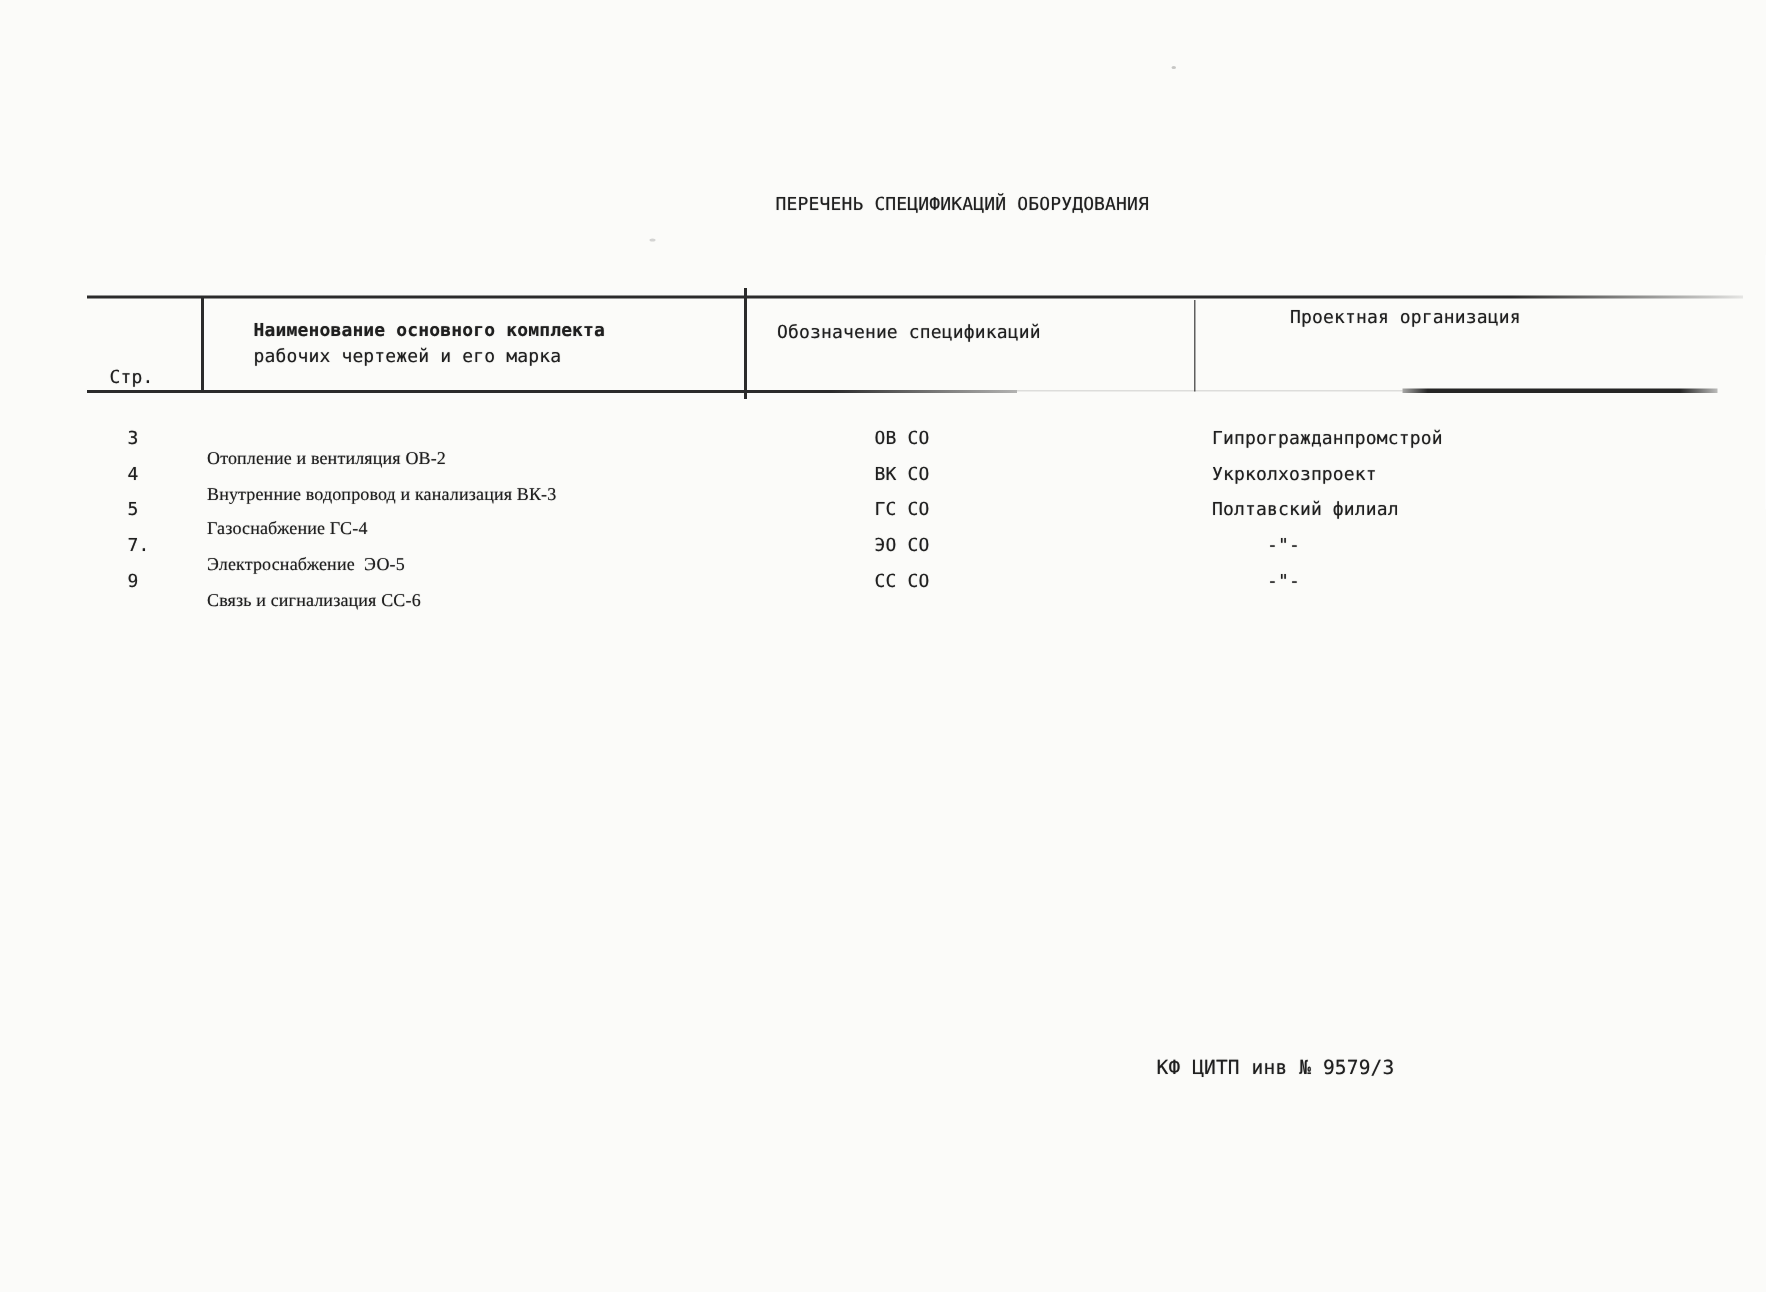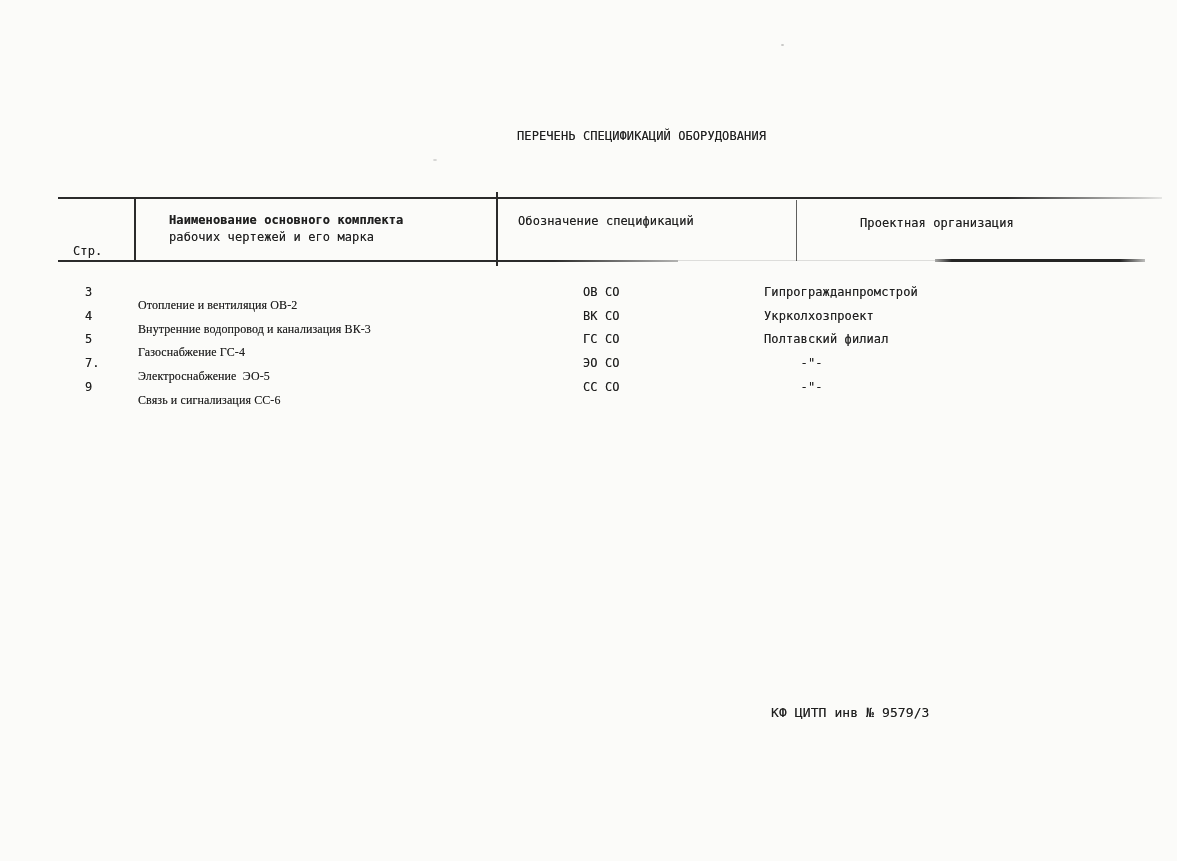--- a/index.html
+++ b/index.html
@@ -40,27 +40,27 @@
     background: linear-gradient(to right, rgba(43,43,43,0.4) 0%, #252525 8%, #252525 88%, rgba(43,43,43,0.3) 100%);
   }
   .vline-1 { left: 134px; top: 198px; width: 2px; height: 63px; }
   .vline-2 { left: 496px; top: 192px; width: 2px; height: 74px; }
   .vline-3 { left: 796px; top: 200px; width: 1px; height: 61px; background: rgba(43,43,43,0.75); }
   
   .hdr-page   { left: 73px;  top: 212px; margin-top: 32px; }
   .hdr-name-1 { left: 169px; top: 213px; font-weight: bold; }
   .hdr-name-2 { left: 169px; top: 230px; }
   .hdr-spec   { left: 518px; top: 214px; }
-  .hdr-org    { left: 860px; top: 216px; }
+  .hdr-org    { left: 860px; top: 204px; }
   
   .row { position: absolute; left: 0; width: 100%; height: 14px; }
   .c-page { left: 85px;  top: 0; }
   .c-name { left: 138px; top: 13px; font-family: Liberation Serif, serif; }
   .c-spec { left: 583px; top: 0; }
-  .c-org  { left: 764px; top: 0; text-align: center; }
+  .c-org  { left: 808px; top: 0; text-align: center; }
   .stamp { left: 727px; top: 705px; font-size: 13px; line-height: 15px; padding-left: 44px; }
   .speck { position: absolute; border-radius: 50%; background: rgba(40,40,40,0.25); }
   .speck-1 { left: 781px; top: 44px; width: 3px; height: 2px; }
   .speck-2 { left: 433px; top: 159px; width: 4px; height: 2px; background: rgba(40,40,40,0.18); }
 </style>
 </head>
 <body>
 
 <div class="page">
 

